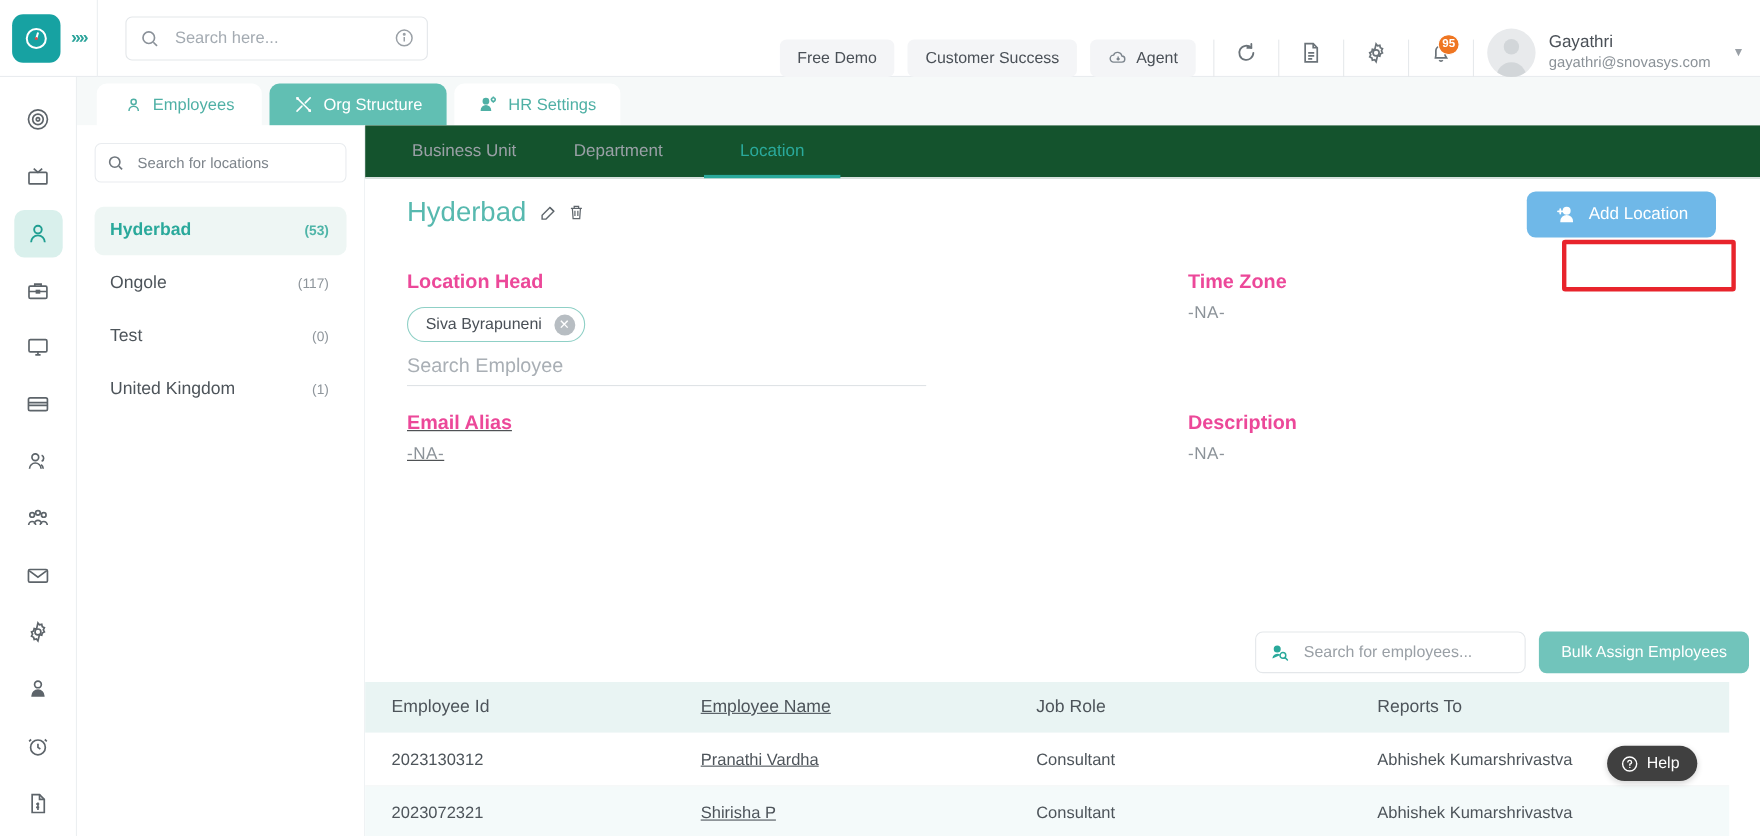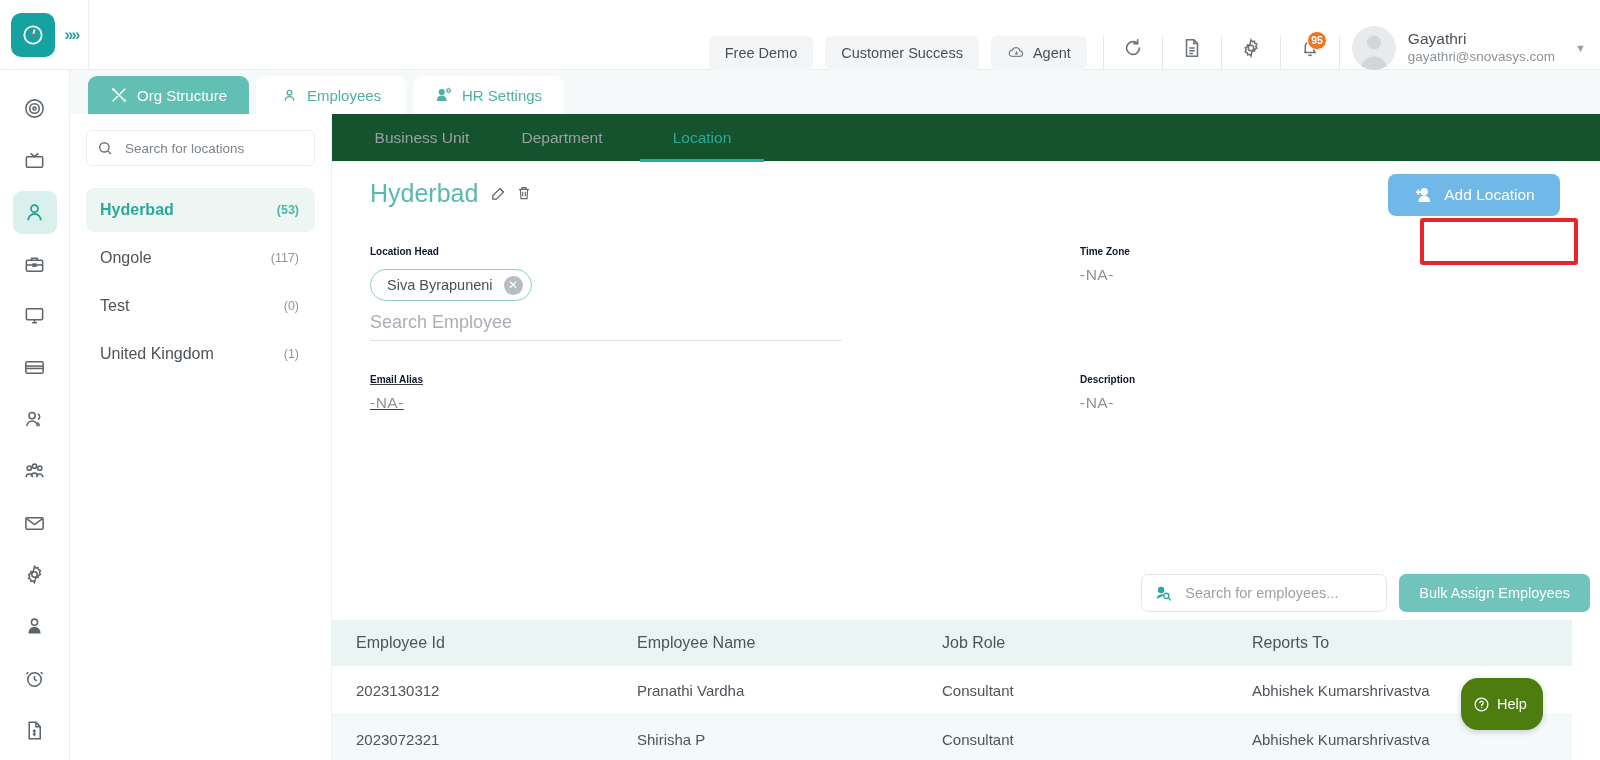--- a/index.html
+++ b/index.html
@@ -151,21 +151,21 @@
     font-size: 15.5px; display: flex; align-items: center; justify-content: center;
     padding: 0 20px; cursor: pointer; font-family: "Liberation Sans", sans-serif;
   }
   .add-loc-btn .ai { margin-right: 11px; display: flex; }
   .red-box {
     position: absolute; left: 1088px; top: 56px; width: 158px; height: 47px;
     border: 4px solid #e8242c; border-radius: 3px; pointer-events: none;
   }
 
   .form-grid { padding: 22px 38px 0 38px; position: relative; }
-  .f-label { font-size: 10px; font-weight: 700; color: #0f172a; }
+  .f-label { font-size: 18px; font-weight: 700; color: #ec4899; }
   .f-value { font-size: 15.5px; color: #8c9399; margin-top: 9px; letter-spacing: .5px; }
 
   .col-l { position: absolute; left: 38px; top: 22px; width: 600px; }
   .col-r { position: absolute; left: 748px; top: 22px; width: 500px; }
   .col-l2 { position: absolute; left: 38px; top: 150px; width: 600px; text-decoration: underline; }
   .col-r2 { position: absolute; left: 748px; top: 150px; width: 500px; }
 
   .chip-row { margin-top: 12px; }
   .chip {
     display: inline-flex; align-items: center; height: 32px; border: 1px solid #8fd0c6;
@@ -206,46 +206,62 @@
   .thead {
     height: 46px; background: #e9f4f3; display: flex; align-items: center;
   }
   .thead .th { font-size: 16px; color: #4d545a; }
   .trow {
     height: 49px; display: flex; align-items: center; border-bottom: 1px solid #f0f3f4;
     font-size: 15px; color: #4d545a;
   }
   .trow.alt { background: #f4fafa; }
   .c1 { width: 305px; padding-left: 24px; flex: 0 0 auto; }
-  .c2 { width: 305px; flex: 0 0 auto; }
+  .c2 { width: 305px; flex: 0 0 auto; text-decoration: underline; }
   .c3 { width: 310px; flex: 0 0 auto; }
   .c4 { width: 320px; flex: 0 0 auto; }
 
   .help-btn {
-    position: absolute; left: 1461px; top: 678px; height: 52px; padding: 0 16px 0 12px;
-    background: #4d7c0f; border-radius: 17px; color: #fff; font-size: 14.5px;
+    position: absolute; left: 1461px; top: 678px; height: 32px; padding: 0 16px 0 12px;
+    background: #404040; border-radius: 17px; color: #fff; font-size: 14.5px;
     display: flex; align-items: center; cursor: pointer; box-shadow: 0 2px 6px rgba(0,0,0,.18);
   }
   .help-btn .hi { margin-right: 7px; display: flex; }
 </style>
 </head>
 <body>
 
 <div class="app">
 
   <div class="topbar">
     <div class="logo-box">
       <svg width="26" height="26" viewBox="0 0 24 24" fill="none" stroke="#fff" stroke-width="1.7">
         <circle cx="12" cy="12" r="8"></circle>
         <path d="M12 12 L13.5 7"></path>
         <circle cx="12" cy="12" r="1.3" fill="#e24a4a" stroke="none"></circle>
       </svg>
     </div>
     <div class="chev-toggle">»»</div>
 
+    <div class="search-wrap">
+      <span class="si">
+        <svg width="18" height="18" viewBox="0 0 24 24" fill="none" stroke="currentColor" stroke-width="2">
+          <circle cx="11" cy="11" r="7"></circle>
+            <path d="M16.5 16.5 L21 21"></path>
+        </svg>
+      </span>
+      <input class="search-input" value="" placeholder="Search here..." style="">
+      <span class="info-i">
+        <svg width="19" height="19" viewBox="0 0 24 24" fill="none" stroke="currentColor" stroke-width="1.7">
+          <circle cx="12" cy="12" r="9"></circle>
+            <path d="M12 11v5"></path>
+            <circle cx="12" cy="7.8" r=".9" fill="currentColor"></circle>
+        </svg>
+      </span>
+    </div>
 
     <div class="top-right">
       <button class="pill-btn">Free Demo</button>
       <button class="pill-btn">Customer Success</button>
       <button class="pill-btn">
         <span class="cloud">
           <svg width="19" height="19" viewBox="0 0 24 24" fill="none" stroke="currentColor" stroke-width="1.6">
             <path d="M7 17h9a3.5 3.5 0 0 0 .3-7 5 5 0 0 0-9.6-1A3.6 3.6 0 0 0 7 17z"></path>
             <path d="M12 10.5v4m0 0l-1.7-1.7M12 14.5l1.7-1.7"></path>
           </svg>
@@ -385,38 +401,38 @@
     <div class="rail-item">
       <svg width="23" height="23" viewBox="0 0 24 24" fill="none" stroke="currentColor" stroke-width="1.6">
         <path d="M6.5 3.5h7l4.5 4.5v12.5h-11.5z"></path>
           <path d="M13.5 3.5v4.5h4.5"></path>
         <path d="M12 11v7M10.2 12.4h3M10.2 15.6h3"></path>
       </svg>
     </div>
   </div>
 
   <div class="tabstrip">
+    <div class="tab">
+      <span class="ti">
+        <svg width="17" height="17" viewBox="0 0 24 24" fill="none" stroke="currentColor" stroke-width="1.9">
+          <circle cx="12" cy="8" r="3.3"></circle>
+            <path d="M6 19.5a6 6 0 0 1 12 0"></path>
+        </svg>
+      </span>
+      <span>Employees</span>
+    </div>
     <div class="tab active">
       <span class="ti">
         <svg width="18" height="18" viewBox="0 0 24 24" fill="none" stroke="currentColor" stroke-width="1.9" stroke-linecap="round">
           <path d="M4 4l9.5 9.5M14.5 14.5L20 20"></path>
           <path d="M20 4l-6 6M4 20l6-6"></path>
           <path d="M3.2 3.2h3v3h-3zM17.8 17.8h3v3h-3z" fill="currentColor" stroke="none"></path>
         </svg>
       </span>
       <span>Org Structure</span>
-    </div>
-    <div class="tab">
-      <span class="ti">
-        <svg width="17" height="17" viewBox="0 0 24 24" fill="none" stroke="currentColor" stroke-width="1.9">
-          <circle cx="12" cy="8" r="3.3"></circle>
-            <path d="M6 19.5a6 6 0 0 1 12 0"></path>
-        </svg>
-      </span>
-      <span>Employees</span>
     </div>
     <div class="tab">
       <span class="ti">
         <svg width="18" height="18" viewBox="0 0 24 24" fill="none" stroke="currentColor" stroke-width="1.8">
           <circle cx="9" cy="8" r="3.2" fill="currentColor"></circle>
           <path d="M3.5 19a5.5 5.5 0 0 1 11 0z" fill="currentColor"></path>
           <circle cx="18" cy="6" r="2.2"></circle>
             <path d="M18 2.2v1.2M18 8.6v1.2M21.2 6h-1.2M16 6h-1.2"></path>
         </svg>
       </span>

